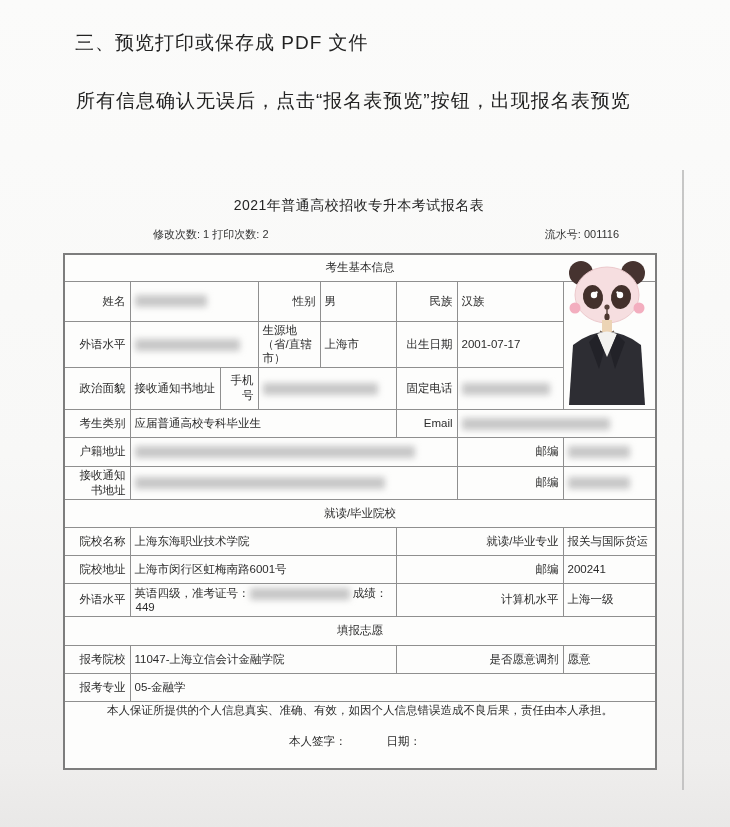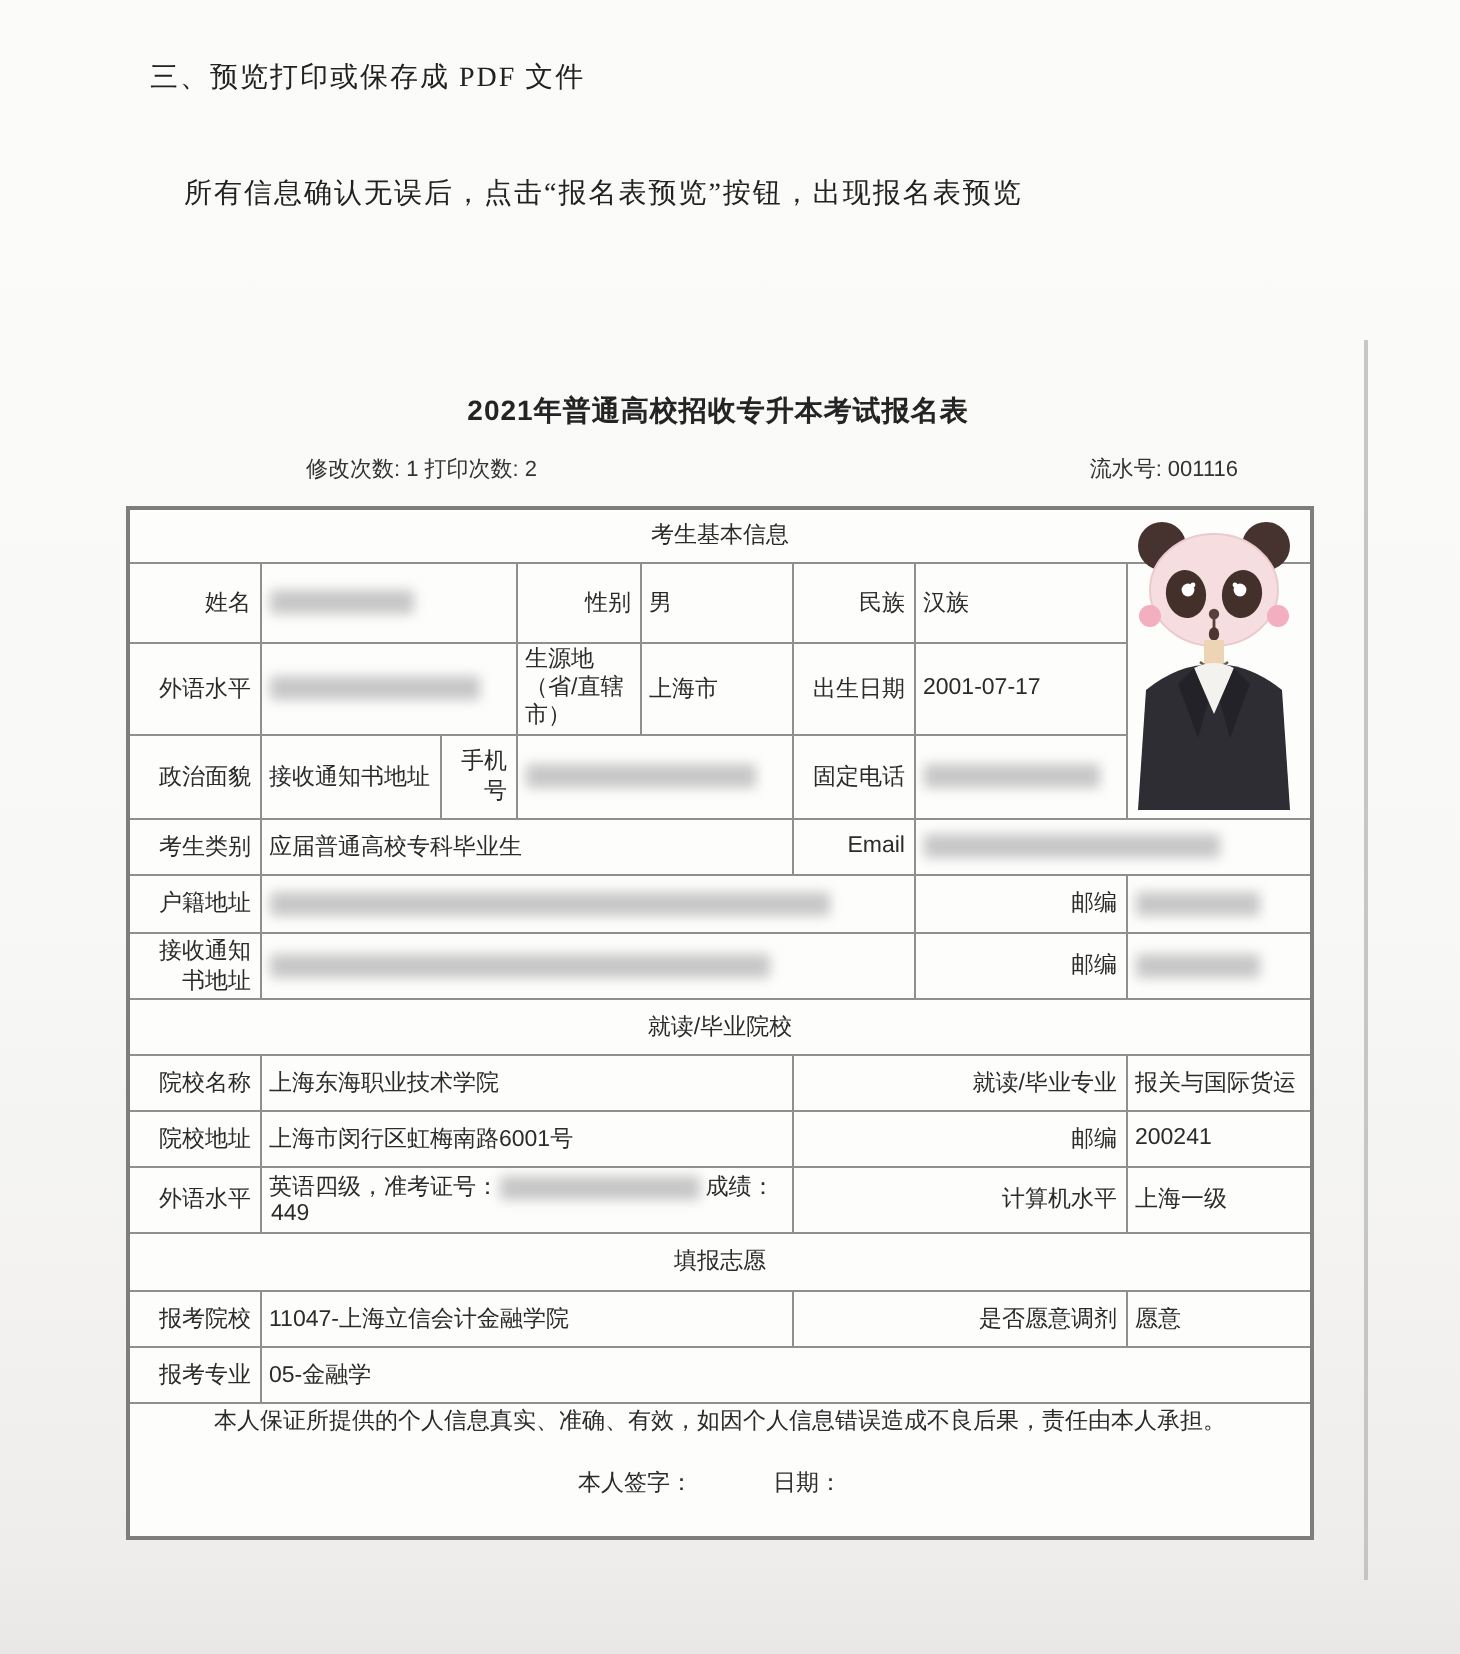--- a/index.html
+++ b/index.html
@@ -3,29 +3,29 @@
 <meta charset="utf-8">
 <style>
   * { margin:0; padding:0; box-sizing:border-box; }
   html,body { background:#e9e9e8; }
   .page {
     position:relative; width:730px; height:827px; overflow:hidden;
     background:linear-gradient(180deg,#fbfbfa 0%,#f8f8f7 55%,#efeeed 92%,#e9e8e7 100%);
     font-family:"Liberation Sans","DejaVu Sans",sans-serif; color:#2b2b2b;
   }
   
-  .instr { position:absolute; font-family:Liberation Serif, serif;
-           color:#222; font-size:14px; letter-spacing:1px; white-space:nowrap; }
+  .instr { position:absolute; font-family:Liberation Sans, sans-serif;
+           color:#222; font-size:19px; letter-spacing:1px; white-space:nowrap; }
   .instr.heading { left:75px; top:30px; }
-  .instr.l1 { left:92px; top:88px; }
+  .instr.l1 { left:76px; top:88px; }
   .instr.l2 { left:27px; top:128px; }
 
   
   .form-title { position:absolute; left:63px; top:197px; width:592px; text-align:center;
-                font-size:14px; font-weight:bold; color:#242424; letter-spacing:.5px; }
+                font-size:14px; font-weight:normal; color:#242424; letter-spacing:.5px; }
   .form-meta { position:absolute; left:63px; top:227px; width:592px; display:flex;
                justify-content:space-between; padding:0 36px 0 90px; font-size:11px; color:#333;gap:47px; }
 
   
   table.form { position:absolute; left:63px; top:253px; width:592px; table-layout:fixed;
                border-collapse:collapse; border:2px solid #7d7d7d; background:#fdfdfc; }
   table.form td { border:1px solid #8f8f8f; font-size:11.5px; color:#2b2b2b;
                   padding:1px 4px; overflow:hidden; }
   td.sec { text-align:center; padding:2px; }
   td.lab { text-align:right; padding-right:4px; }

